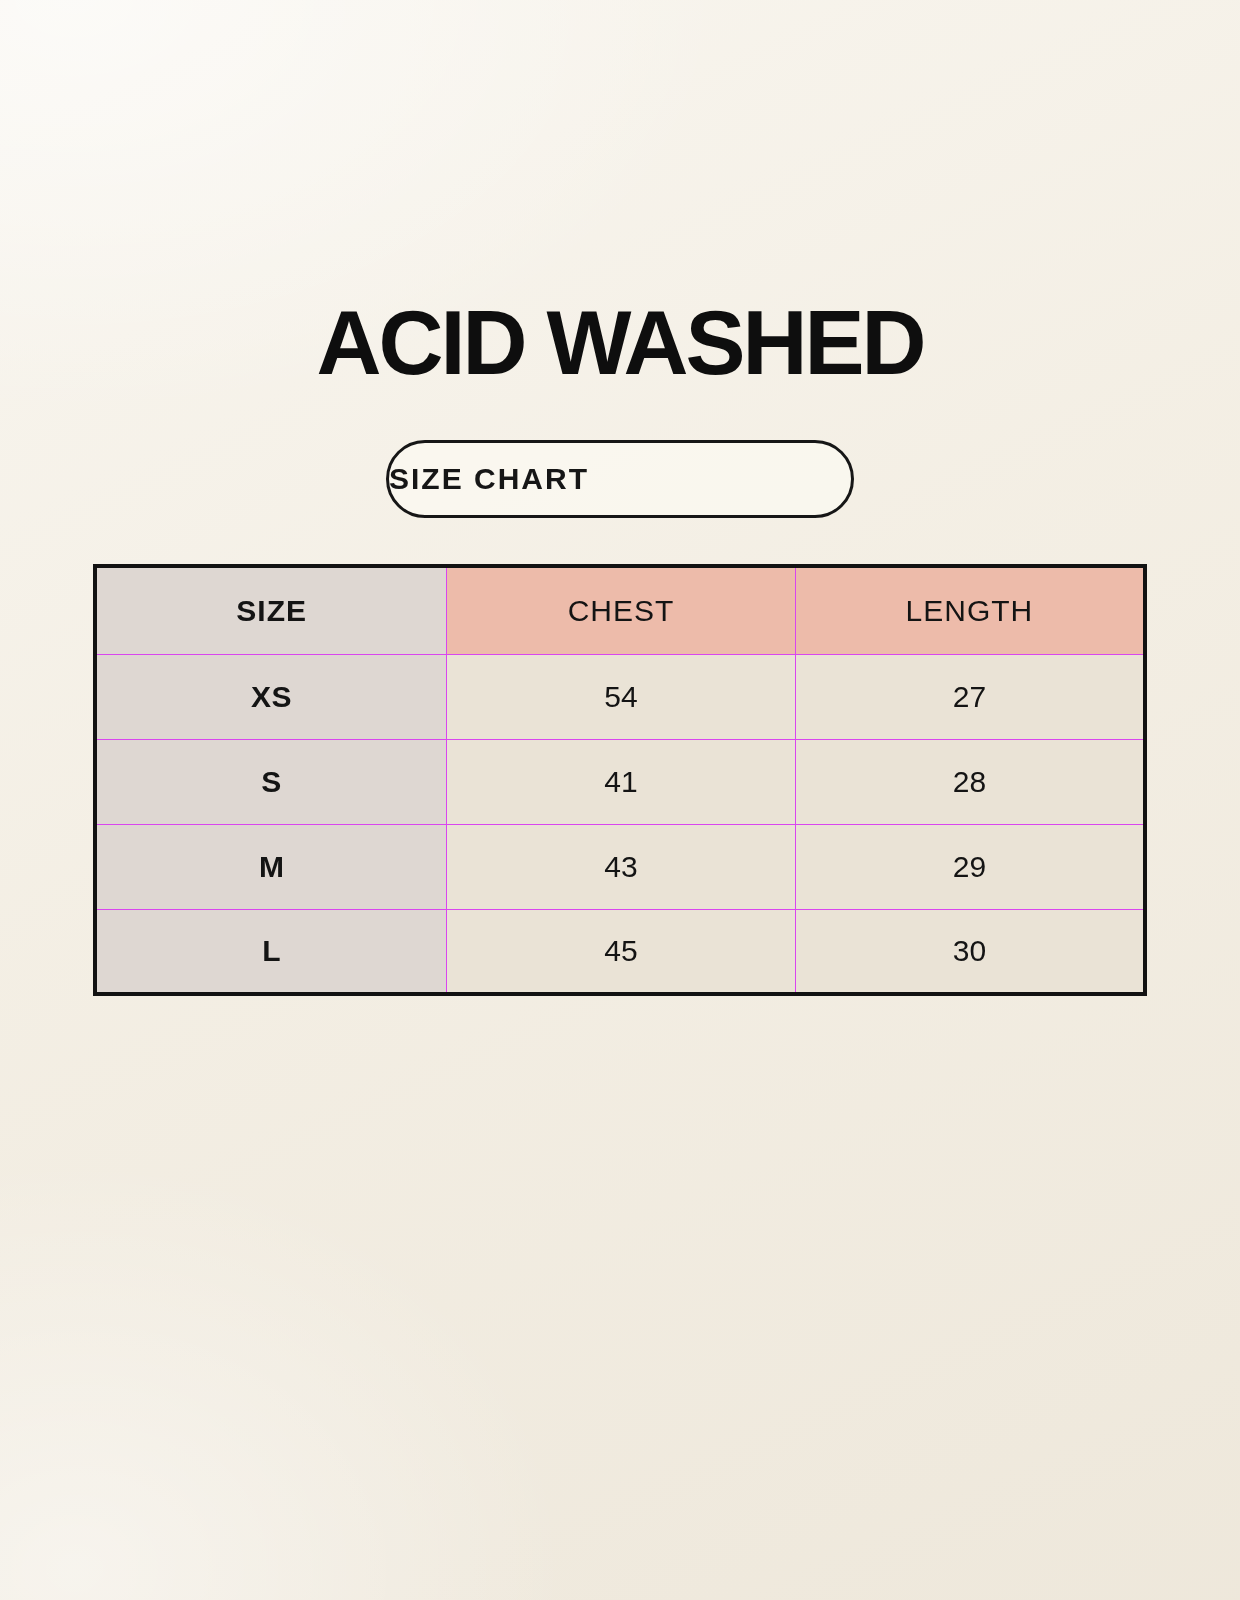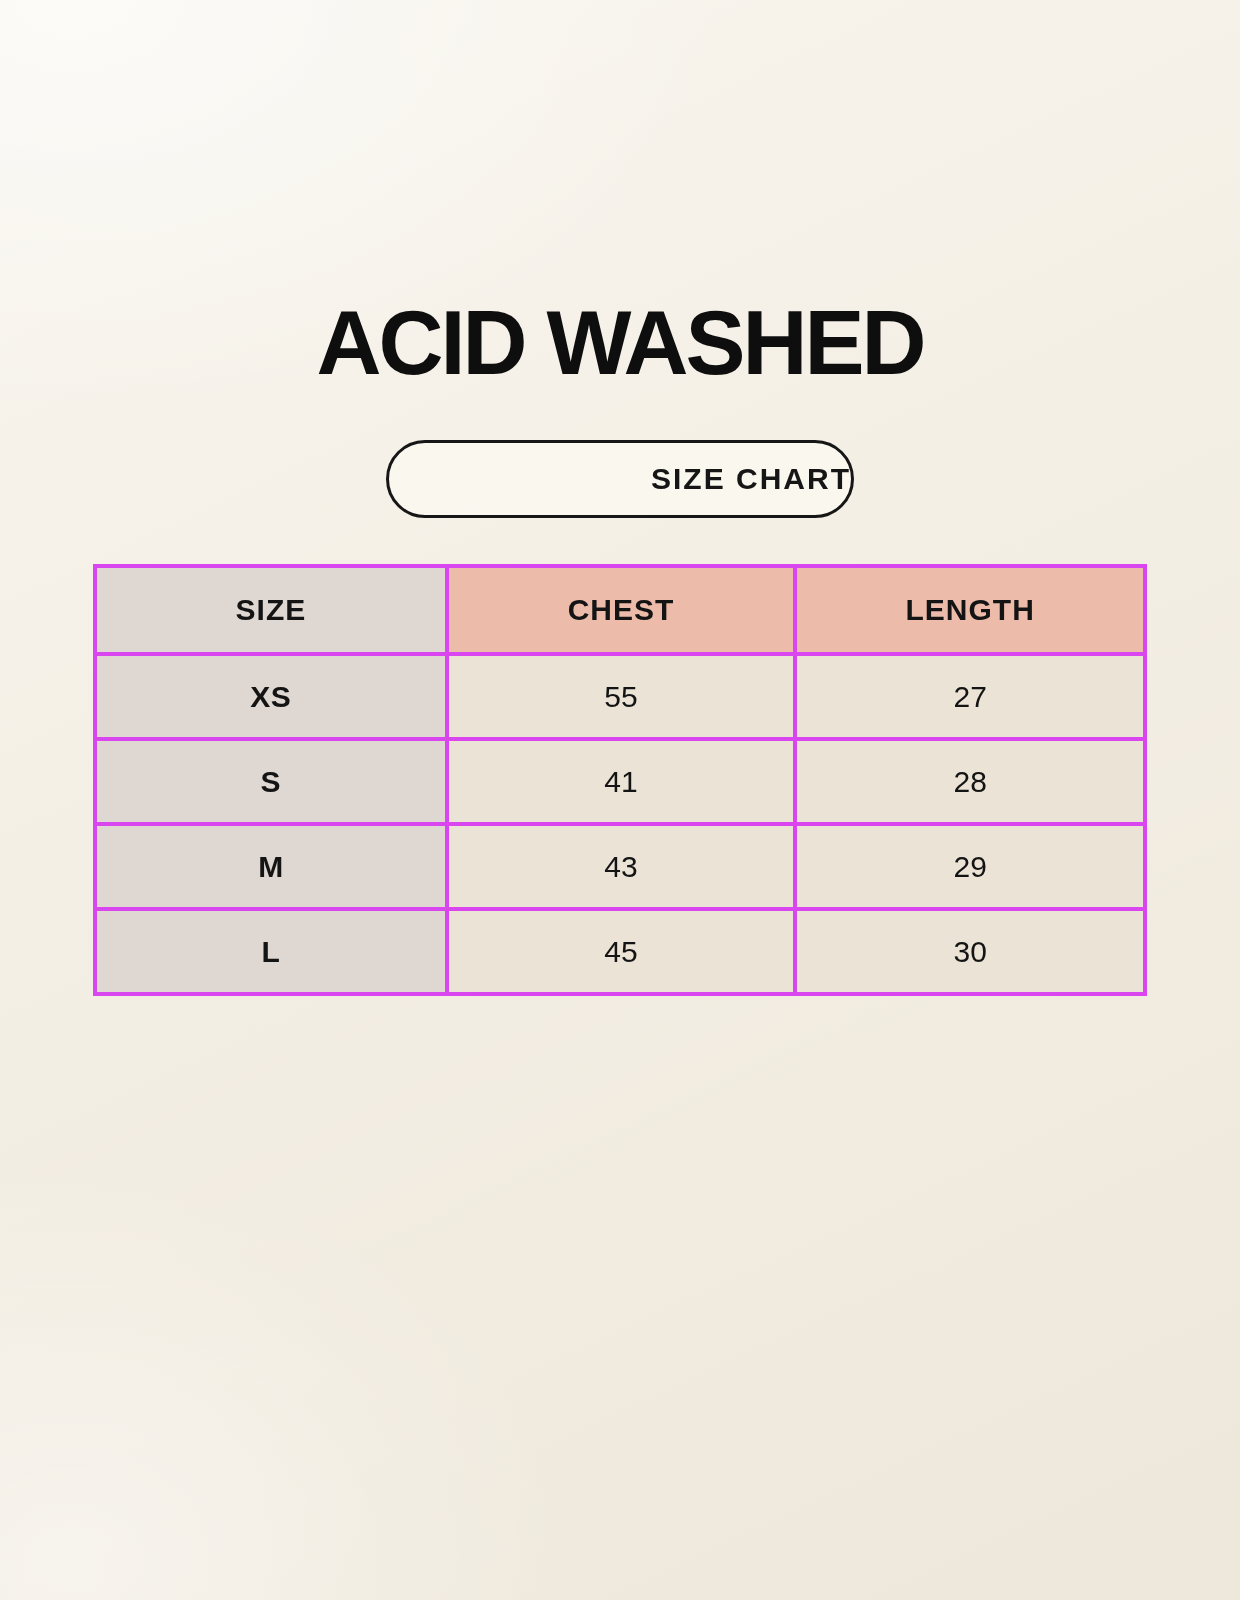--- a/index.html
+++ b/index.html
@@ -39,60 +39,60 @@
 
   .pill {
     width: 468px;
     height: 78px;
     margin: 54px auto 0 auto;
     border: 3px solid #161616;
     border-radius: 45px;
     background: rgba(252, 250, 243, 0.65);
     display: flex;
     align-items: center;
-    justify-content: flex-end;
+    justify-content: flex-start;
     font-size: 30px;
     font-weight: 700;
     letter-spacing: 2px;
     color: #161616;
     cursor: pointer;
   }
 
   .table-wrap {
     width: 1054px;
     margin: 46px auto 0 auto;
   }
 
   table.size-table {
     width: 100%;
     border-collapse: collapse;
     table-layout: fixed;
   }
 
   table.size-table th,
   table.size-table td {
-    border: 4px solid #d946ef;
+    border: 1px solid #d946ef;
     text-align: center;
     vertical-align: middle;
     font-size: 30px;
   }
 
   table.size-table { border: 4px solid #121212; }
 
   tr.header-row { height: 88px; }
   tr.data-row   { height: 85px; }
 
   th.col-size {
     background: var(--header_size_bg, #ded7d2);
     font-weight: 700;
     letter-spacing: 1px;
   }
   th.col-measure {
     background: var(--header_measure_bg, #edbbaa);
-    font-weight: 700;
+    font-weight: 400;
     letter-spacing: 1px;
   }
   td.size-cell {
     background: var(--size_column_bg, #ded7d2);
     font-weight: 700;
     letter-spacing: 0.5px;
   }
   td.value-cell {
     background: var(--value_cell_bg, #eae3d6);
     font-weight: 400;
@@ -131,21 +131,21 @@
       <thead>
         <tr class="header-row">
           <th class="col-size">SIZE</th>
           <th class="col-measure">CHEST</th>
           <th class="col-measure">LENGTH</th>
         </tr>
       </thead>
       <tbody>
         <tr class="data-row">
           <td class="size-cell">XS</td>
-          <td class="value-cell">55</td>
+          <td class="value-cell">54</td>
           <td class="value-cell">27</td>
         </tr>
         <tr class="data-row">
           <td class="size-cell">S</td>
           <td class="value-cell">41</td>
           <td class="value-cell">28</td>
         </tr>
         <tr class="data-row">
           <td class="size-cell">M</td>
           <td class="value-cell">43</td>

